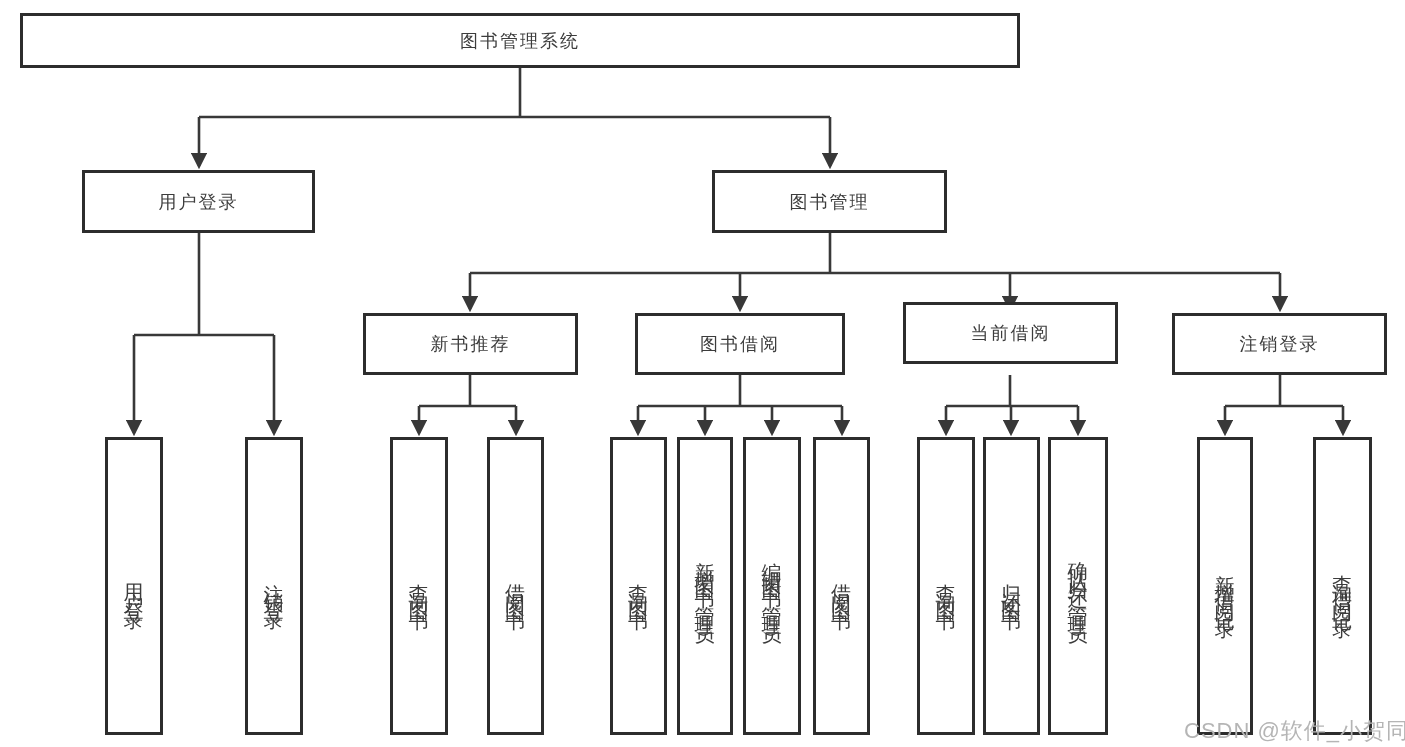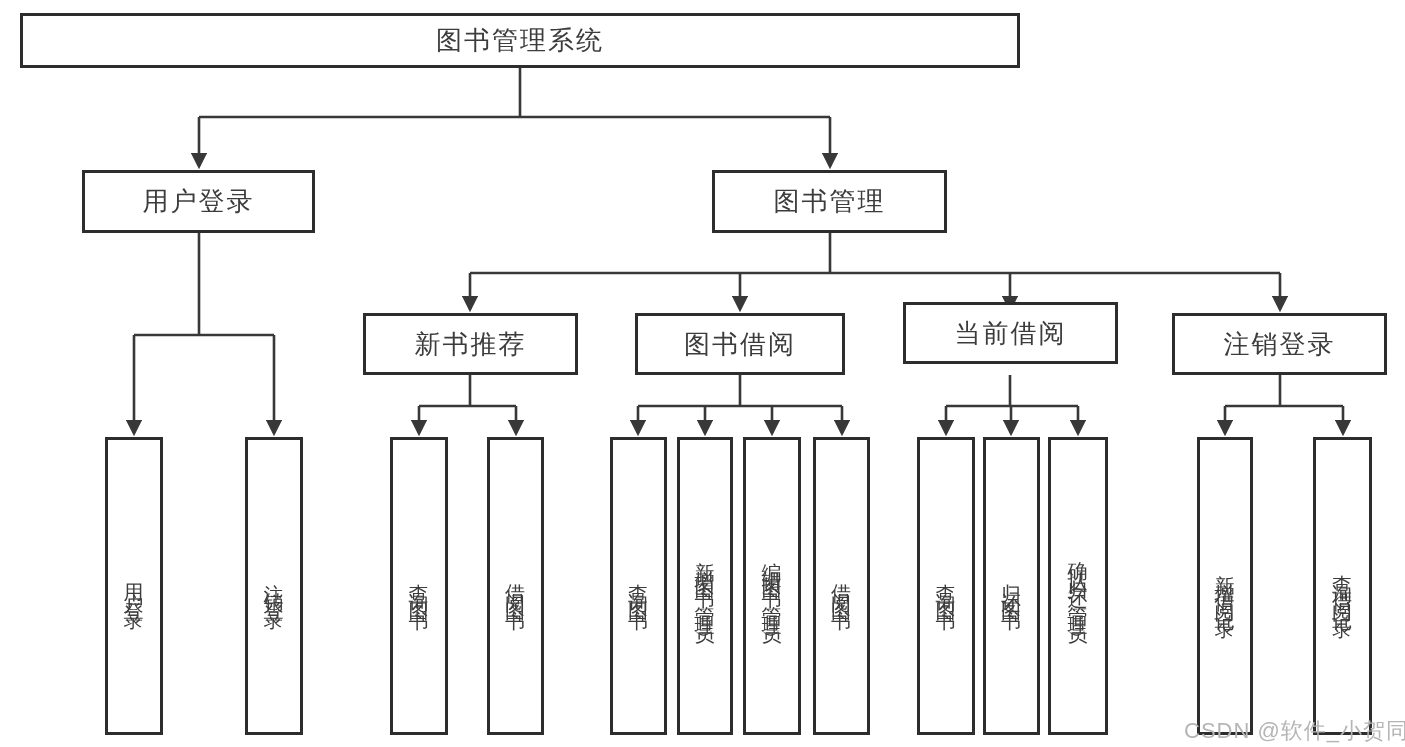--- a/index.html
+++ b/index.html
@@ -26,21 +26,21 @@
     box-sizing: border-box;
     background: #ffffff;
     border: 3px solid #2d2d2d;
     display: flex;
     align-items: center;
     justify-content: center;
     color: #3c3c3c;
     z-index: 2;
   }
   .node .hlabel {
-    font-size: 26px;
+    font-size: 18px;
     letter-spacing: 2px;
     white-space: nowrap;
   }
   .leaf {
     position: absolute;
     box-sizing: border-box;
     background: #ffffff;
     border: 3px solid #2d2d2d;
     display: flex;
     align-items: center;

